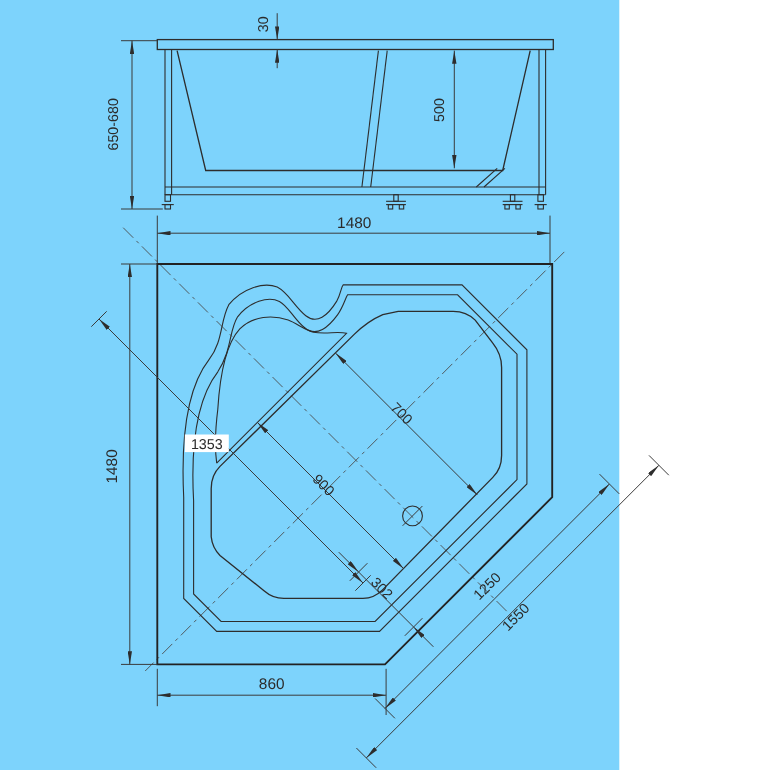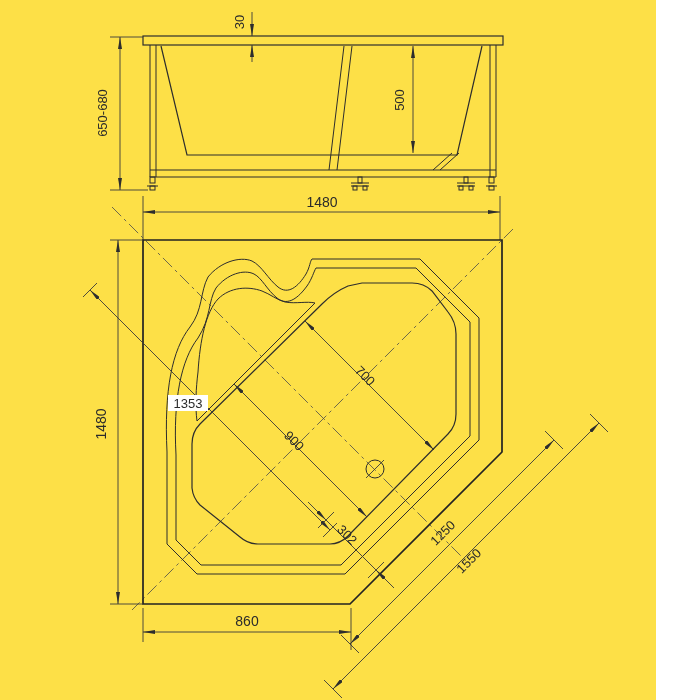--- a/index.html
+++ b/index.html
@@ -1,16 +1,16 @@
 <!DOCTYPE html>
 <html><head>
 <meta charset="utf-8">
 <style>
   html,body{margin:0;padding:0;background:#ffffff;}
-  .stage{width:656px;height:700px;background:#fde047;position:relative;font-family:"Liberation Sans",sans-serif;}
+  .stage{width:563px;height:700px;background:#7dd3fc;position:relative;font-family:"Liberation Sans",sans-serif;}
   svg{display:block;}
   .ln{stroke:#2d2d2d;stroke-width:1;fill:none;}
   .thick{stroke:#222222;stroke-width:1.7;fill:none;}
   .mid{stroke:#2d2d2d;stroke-width:1.2;fill:none;}
   .dimln{stroke:#3a3a3a;stroke-width:0.9;fill:none;}
   .tick{stroke:#3a3a3a;stroke-width:0.9;}
   .cl{stroke:#4a4a4a;stroke-width:0.8;fill:none;stroke-dasharray:13 4 3 4;}
   .dim{font-size:13px;fill:#2b2b2b;}
   .dimbig{font-size:14px;fill:#2b2b2b;}
   .arrowfill{fill:#2d2d2d;}

